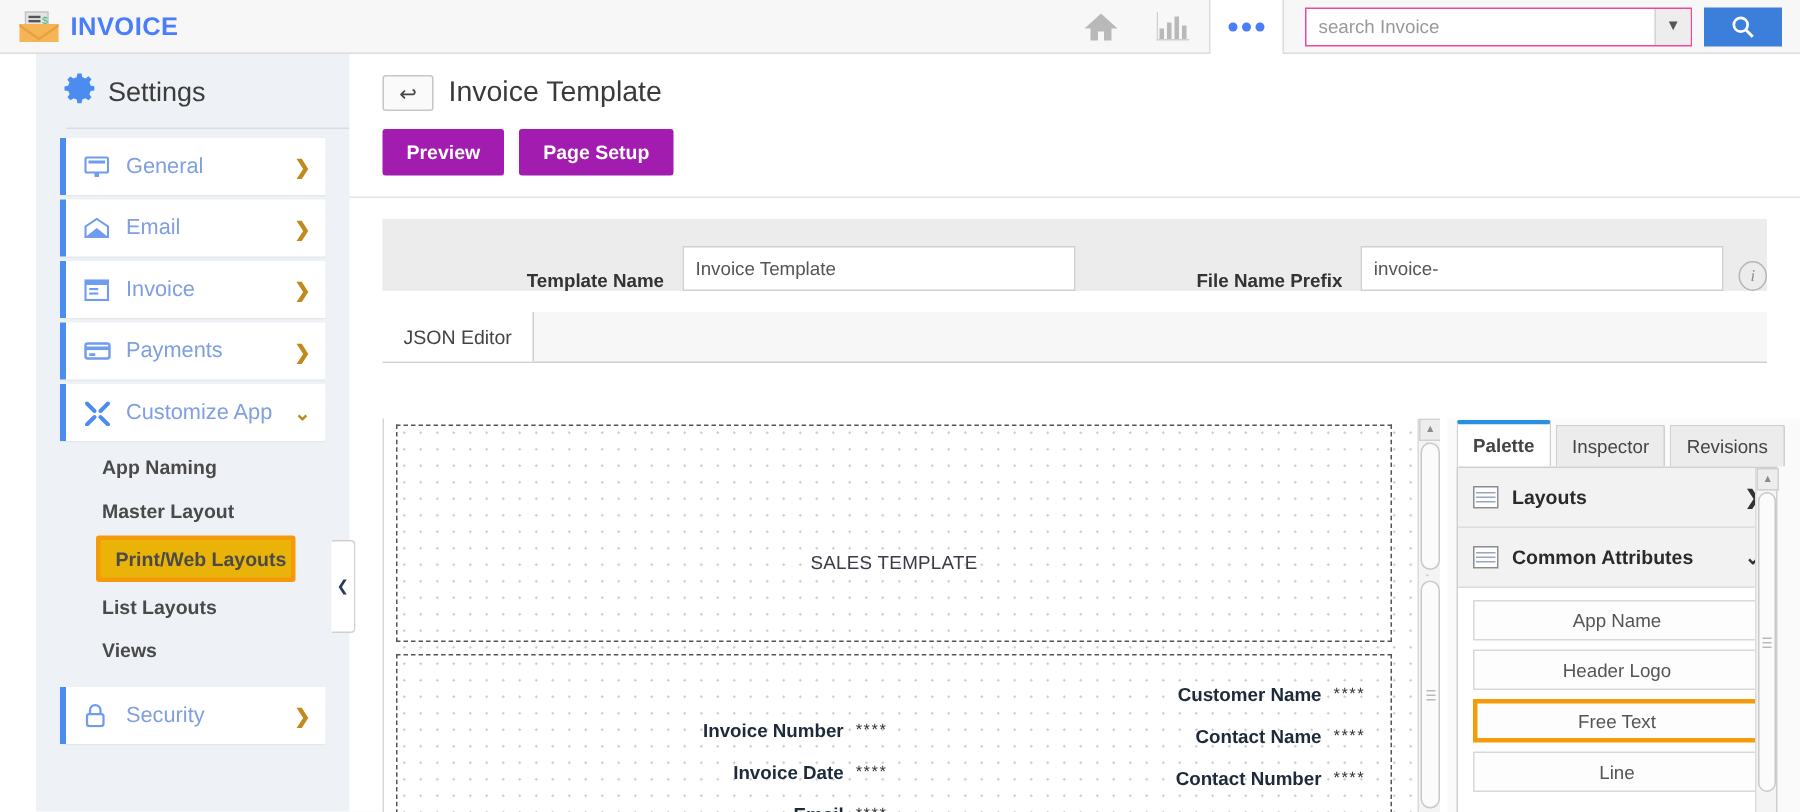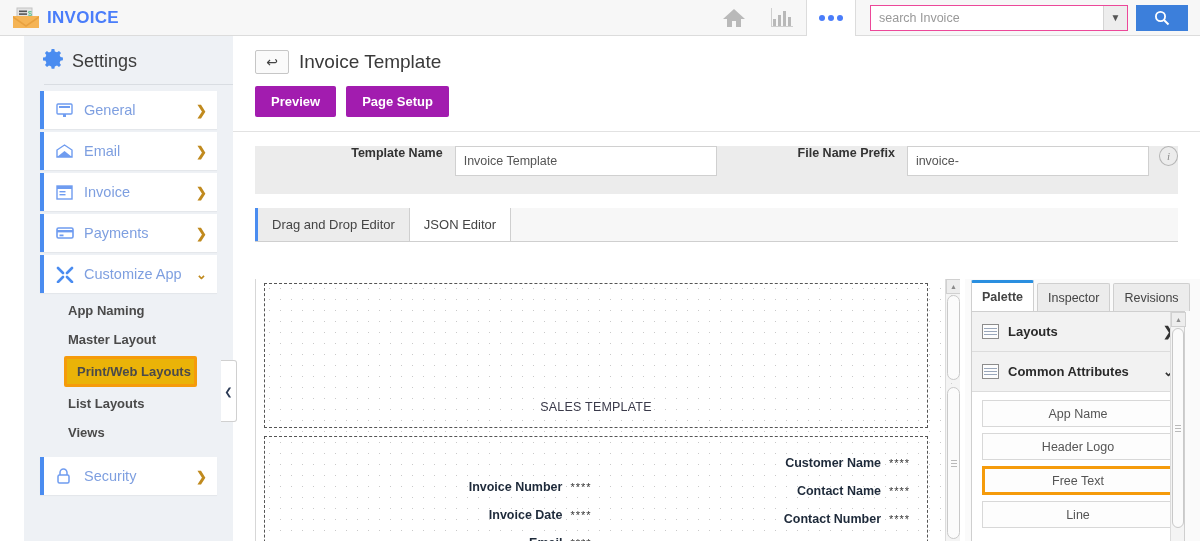--- a/index.html
+++ b/index.html
@@ -92,21 +92,21 @@
   }
   .page-title { font-size: 19px; color: #3a3a3a; }
   .btn-row { display: flex; gap: 10px; padding: 12px 0 0 22px; }
   .blue-btn {
     background: #a21caf; color: #fff; font-size: 13px; font-weight: bold;
     padding: 8px 16px; cursor: pointer; border-radius: 2px;
   }
   .head-rule { height: 1px; background: #e2e2e2; margin: 14px 0 0 0; }
   .form-band {
     background: #ececec; margin: 14px 22px 0 22px; height: 48px;
-    display: flex; align-items: flex-start;
+    display: flex; align-items: flex-end;
   }
   .f-label { font-size: 12.5px; font-weight: bold; color: #333; text-align: right; }
   .f-input {
     background: #fff; border: 1px solid #d0d0d0; height: 30px; margin-left: 12px;
     display: flex; align-items: center; padding: 0 8px; font-size: 12.5px;
     color: #555;
   }
   .info-ico {
     width: 20px; height: 20px; border: 1px solid #b5b5b5; border-radius: 50%;
     color: #8a8a8a; font-size: 11px; display: flex; align-items: center;
@@ -142,21 +142,21 @@
     background-image: radial-gradient(#c9c9c9 0.7px, transparent 0.7px);
     background-size: 11px 11px; background-position: 2px 4px;
   }
   .sect {
     position: absolute; border: 1px dashed #555; left: 2px; right: 14px;
   }
   .sect-header { top: 4px; height: 145px; }
   .sect-body { top: 157px; height: 141px; border-bottom: none; }
   .sales-title {
     position: absolute; left: 0; right: 0; top: 84px; text-align: center;
-    font-size: 12.5px; color: #3a3a4a; letter-spacing: .2px; margin-top: 32px;
+    font-size: 12.5px; color: #3a3a4a; letter-spacing: .2px;
   }
   .fieldgrid { position: absolute; left: 0; top: 12px; width: 100%; }
   .frow { display: flex; height: 28px; align-items: center; }
   .fcol { display: flex; align-items: center; }
   .fcol.left { width: 345px; justify-content: flex-end; margin-top: 47px; }
   .fcol.right { width: 320px; justify-content: flex-end; }
   .fname { font-size: 12.5px; font-weight: bold; color: #1e2a3a; }
   .fval { font-size: 11px; color: #333; width: 46px; padding-left: 8px;
           letter-spacing: 1px; }
   
@@ -393,21 +393,20 @@
 
   <div class="form-band">
     <div class="f-label" style="width:200px;">Template Name</div>
     <div class="f-input" style="width:278px;">Invoice Template</div>
     <div class="f-label" style="width:190px;">File Name Prefix</div>
     <div class="f-input" style="width:257px;">invoice-</div>
     <div class="info-ico">i</div>
   </div>
 
   <div class="tabbar">
-    <div class="tab active">Drag and Drop Editor</div>
     <div class="tab plain">JSON Editor</div>
   </div>
 
   <div class="editor">
 
     <div class="canvas-wrap">
       <div class="canvas">
 
         <div class="sect sect-header">
           <div class="sales-title">SALES TEMPLATE</div>

